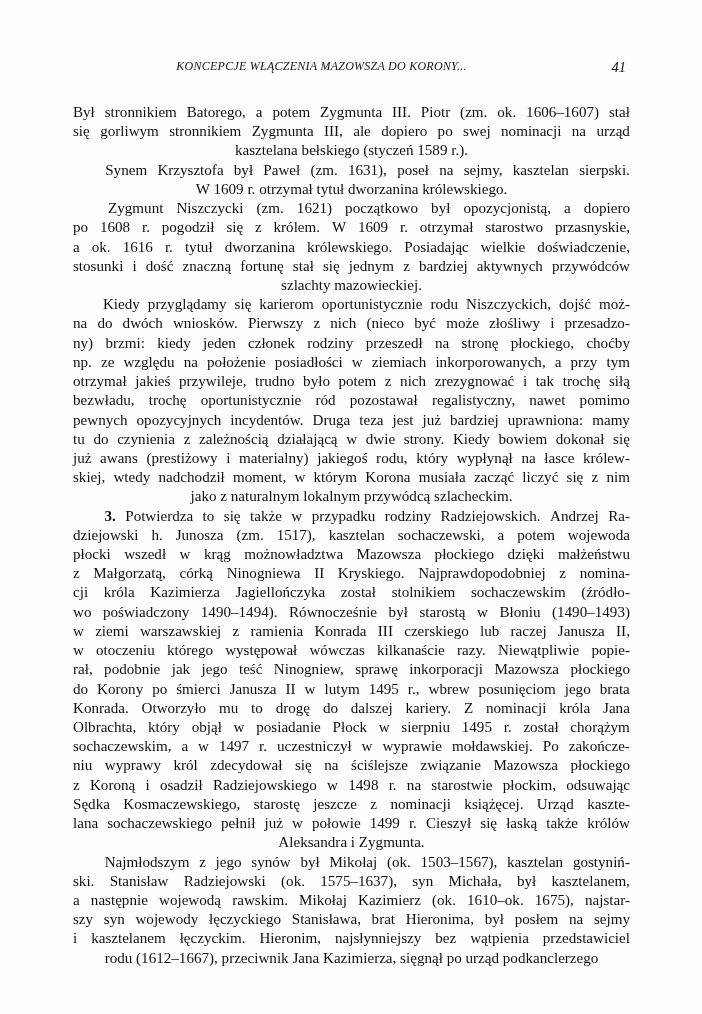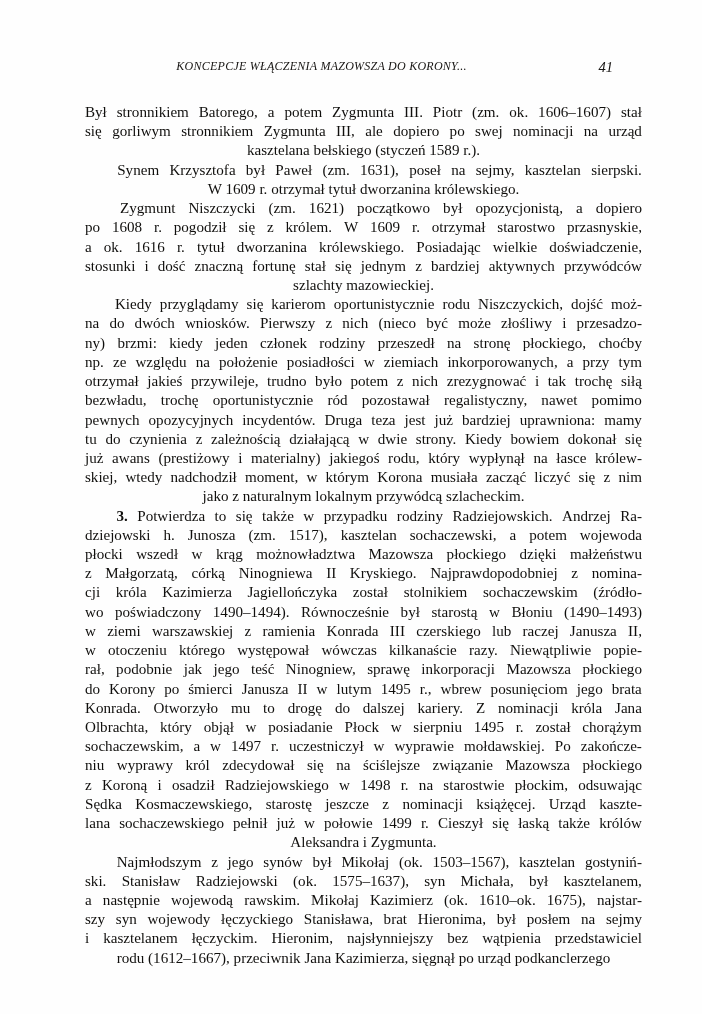--- a/index.html
+++ b/index.html
@@ -39,34 +39,33 @@
     width: 497px;
     text-align: center;
     font-style: italic;
     font-size: 12px;
     letter-spacing: 0.25px;
     white-space: nowrap;
     color: #171513;
   }
   .running-head-folio {
     position: absolute;
-    right: 17px;
+    right: 4px;
     top: 0;
     font-style: italic;
     font-size: 14.6px;
     color: #171513;
   }
 
   
   .textblock {
     position: absolute;
     left: 73px;
     top: 103px;
     width: 557px;
-    margin-left: 12px;
   }
 
   .para {
     margin: 0;
   }
 
   
   .line {
     display: block;
     height: 19.22px;

